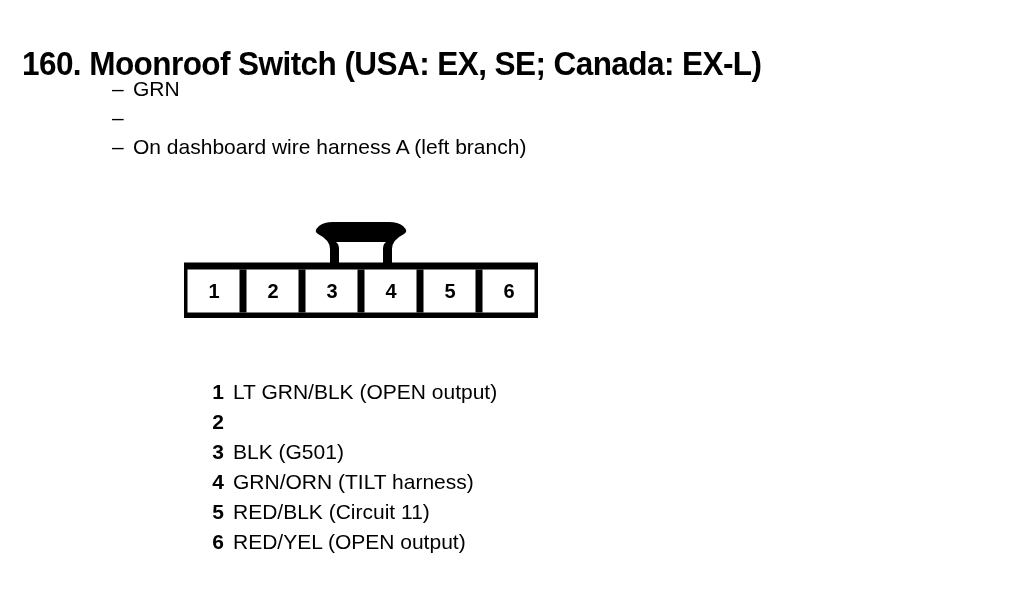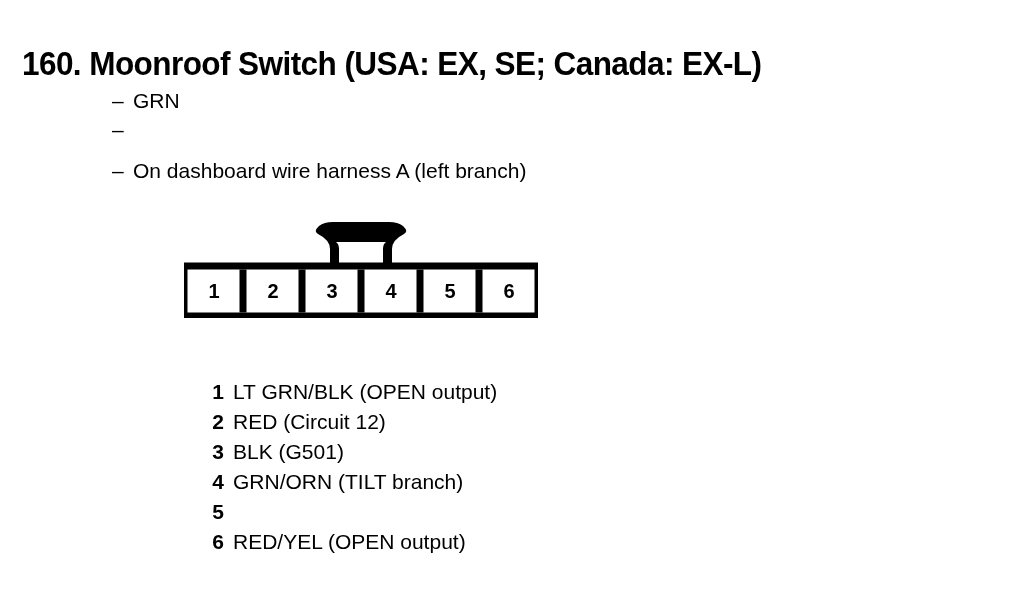--- a/index.html
+++ b/index.html
@@ -47,21 +47,20 @@
     font-size: 21px;
     line-height: 29px;
     white-space: nowrap;
   }
   .desc-dash {
     width: 21px;
     flex: 0 0 21px;
   }
   .desc-text {
     display: block;
-    margin-top: 12px;
   }
 
   
   .connector {
     position: absolute;
     left: 184px;
     top: 222px;
     width: 354px;
     height: 96px;
   }
@@ -159,30 +158,30 @@
   </svg>
 </div>
 
 <ul class="pin-list">
   <li class="pin-row">
     <span class="pin-num">1</span>
     <span class="pin-desc">LT GRN/BLK (OPEN output)</span>
   </li>
   <li class="pin-row">
     <span class="pin-num">2</span>
-    <span class="pin-desc">RED (Circuit 12)</span>
   </li>
   <li class="pin-row">
     <span class="pin-num">3</span>
     <span class="pin-desc">BLK (G501)</span>
   </li>
   <li class="pin-row">
     <span class="pin-num">4</span>
-    <span class="pin-desc">GRN/ORN (TILT branch)</span>
+    <span class="pin-desc">GRN/ORN (TILT harness)</span>
   </li>
   <li class="pin-row">
     <span class="pin-num">5</span>
+    <span class="pin-desc">RED/BLK (Circuit 11)</span>
   </li>
   <li class="pin-row">
     <span class="pin-num">6</span>
     <span class="pin-desc">RED/YEL (OPEN output)</span>
   </li>
 </ul>
 
 </body></html>

